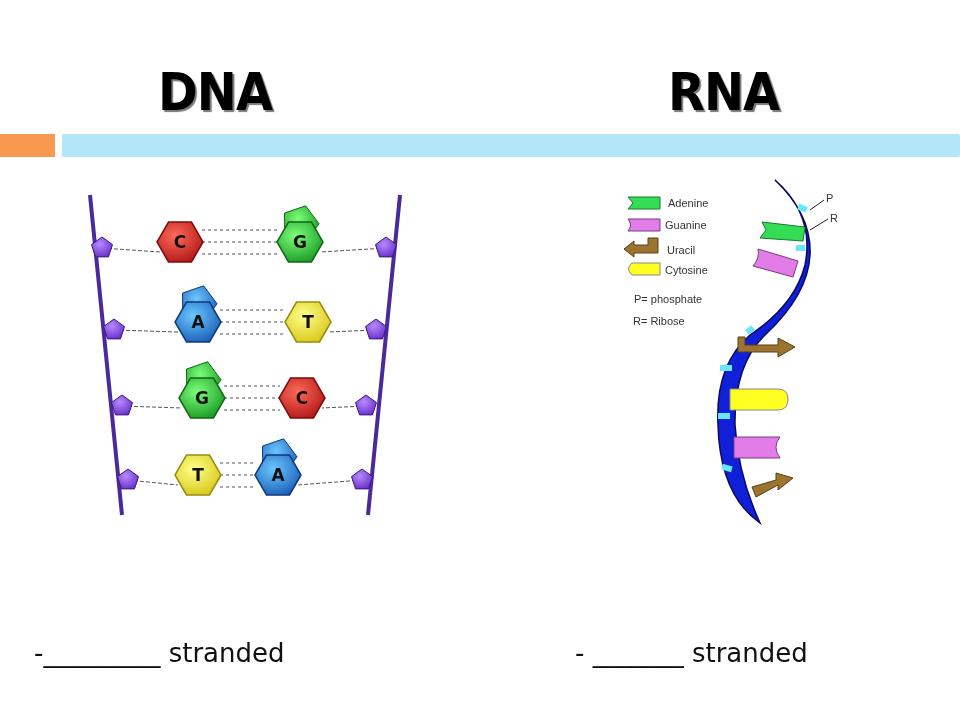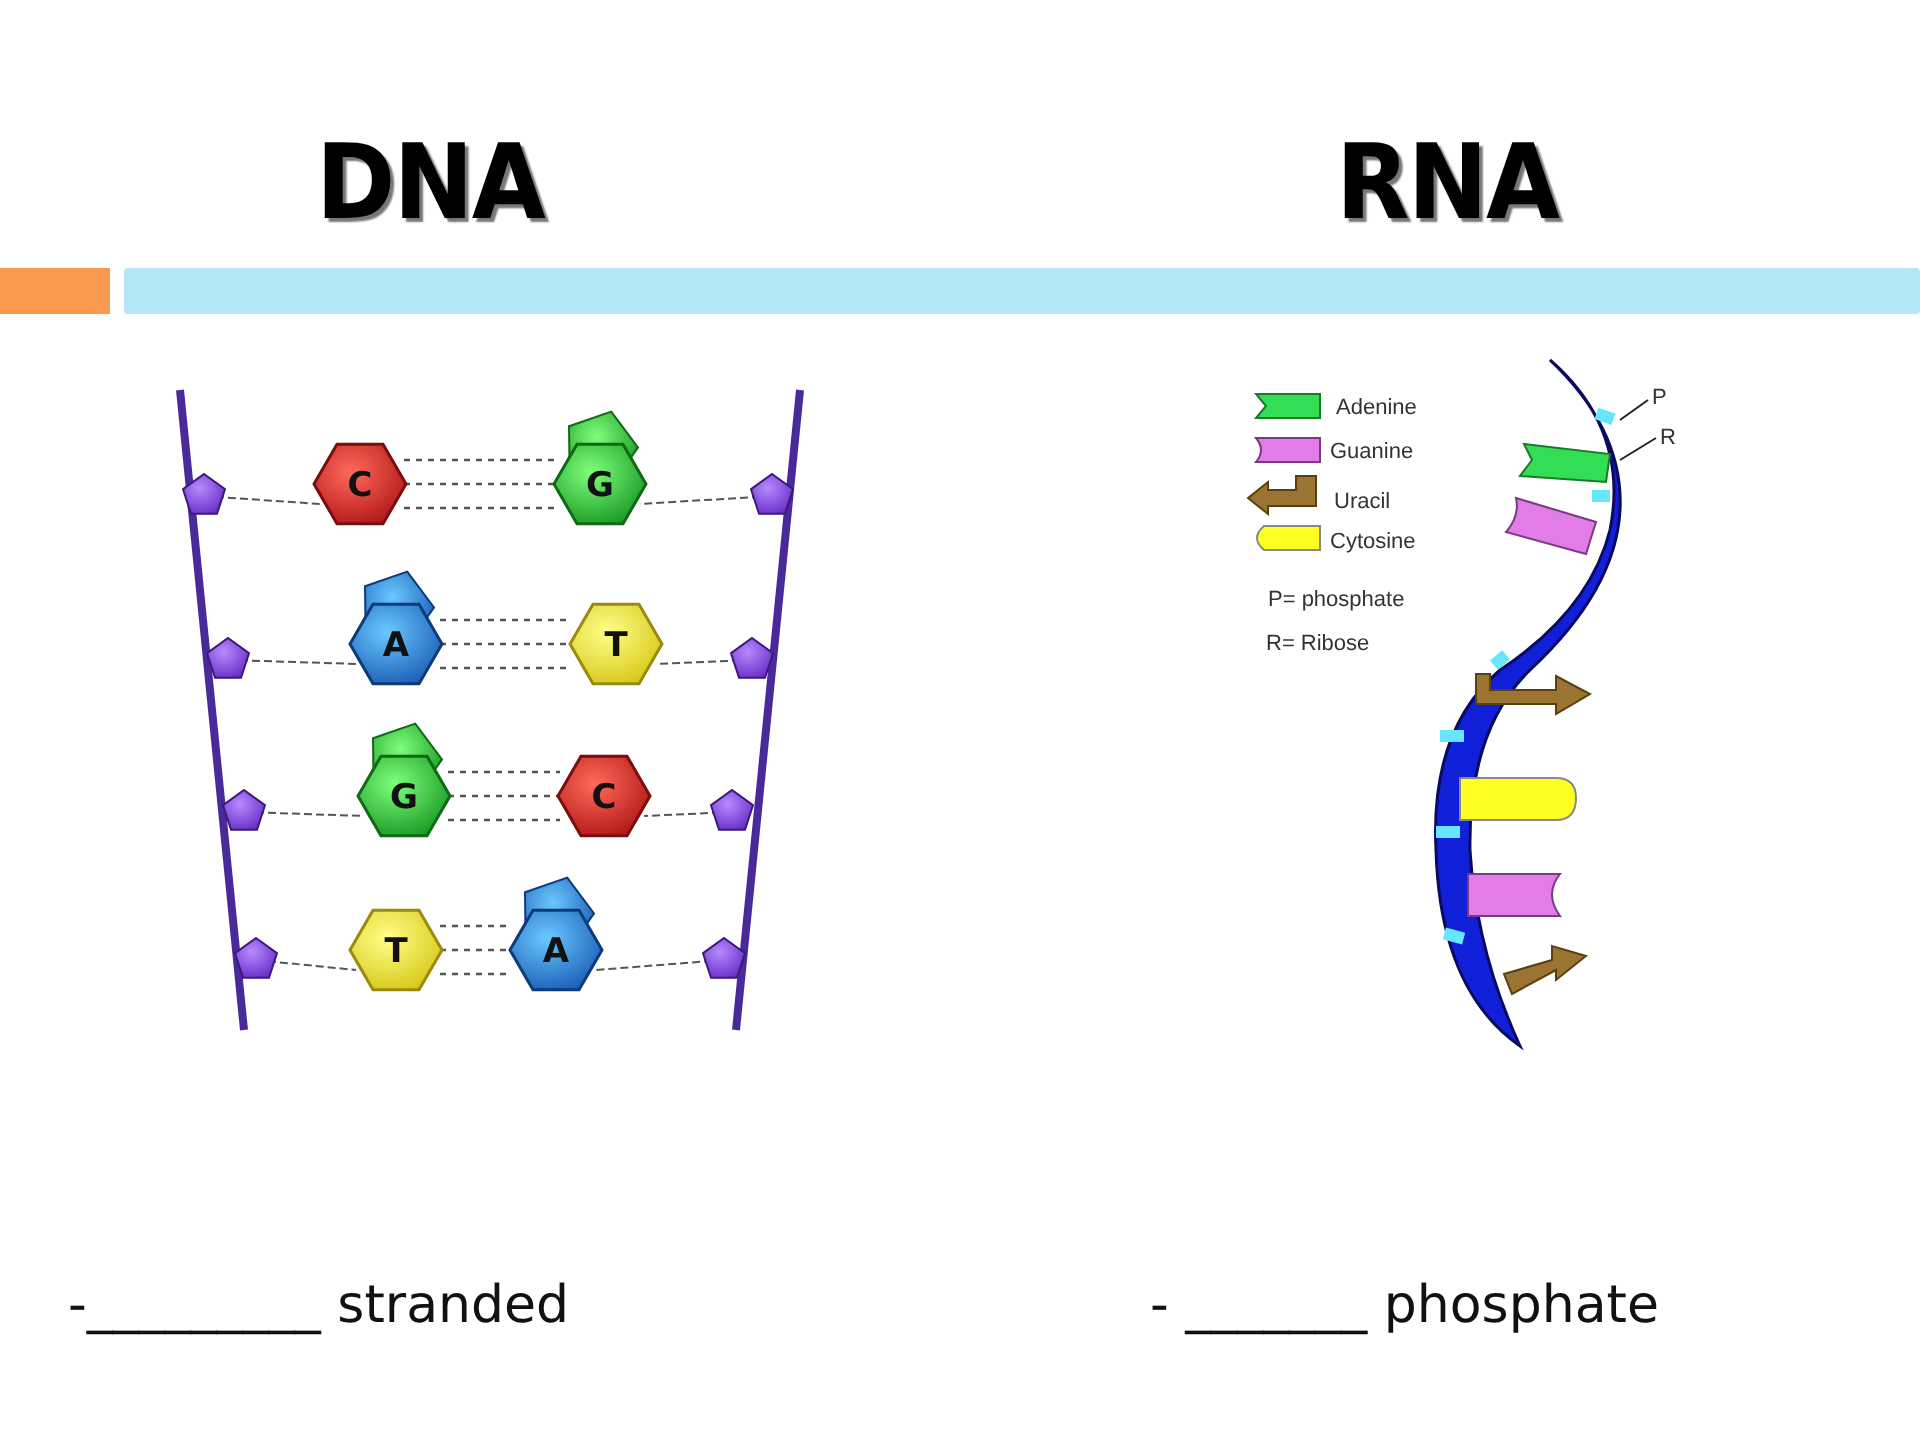--- a/index.html
+++ b/index.html
@@ -176,16 +176,16 @@
     <text class="legend-text" x="230" y="47">R</text>
   </g>
 </svg>
 
 <div class="notes" id="dna-notes">
   <div>-_________ stranded</div>
   
   
 </div>
 <div class="notes" id="rna-notes">
-  <div>- _______ phosphate</div>
+  <div>- _______ stranded</div>
   
   
 </div>
 
 </body></html>

